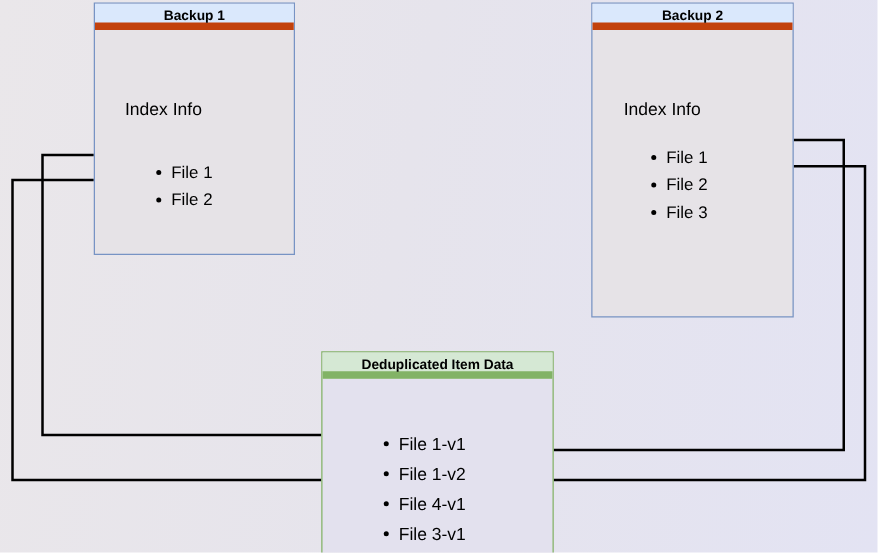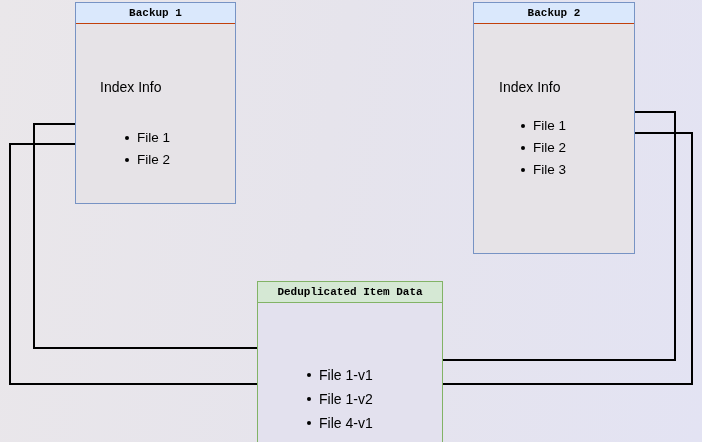--- a/index.html
+++ b/index.html
@@ -29,23 +29,22 @@
     position: absolute;
     left: 0;
     right: 0;
     top: 0;
     height: 21px;
     line-height: 21px;
     text-align: center;
     font-size: 11px;
     font-weight: bold;
     color: #000000;
-    border-bottom: 1px solid #c2410c;
+    border-bottom: 6px solid #c2410c;
     box-sizing: border-box;
-    font-family: Liberation Mono, monospace;
   }
   .box-body {
     position: absolute;
     left: 0;
     right: 0;
     top: 21px;
     bottom: 0;
   }
   .backup-box {
     background: #e6e3e7;
@@ -138,19 +137,20 @@
       <li>File 1</li>
       <li>File 2</li>
       <li>File 3</li>
     </ul>
   </div>
 </div>
 
 <div class="box dedup-box" style="left:257px; top:281px; width:186px; height:206px;">
   <div class="box-header">Deduplicated Item Data</div>
   <div class="box-body">
-    <ul class="file-list dedup-list" style="left:48px; top:60px;text-align:right;">
+    <ul class="file-list dedup-list" style="left:48px; top:40px;text-align:right;">
       <li>File 1-v1</li>
       <li>File 1-v2</li>
       <li>File 4-v1</li>
+      <li>File 3-v1</li>
     </ul>
   </div>
 </div>
 
 </body></html>

